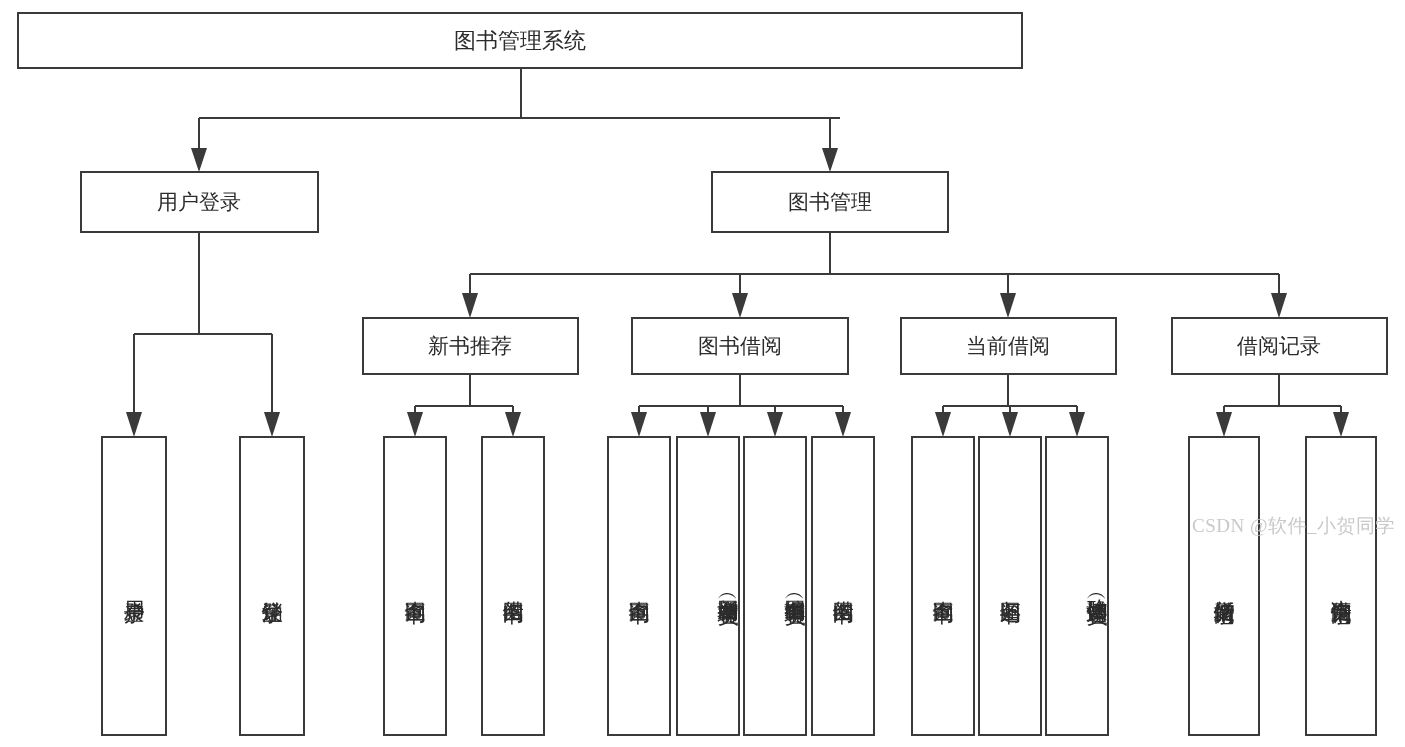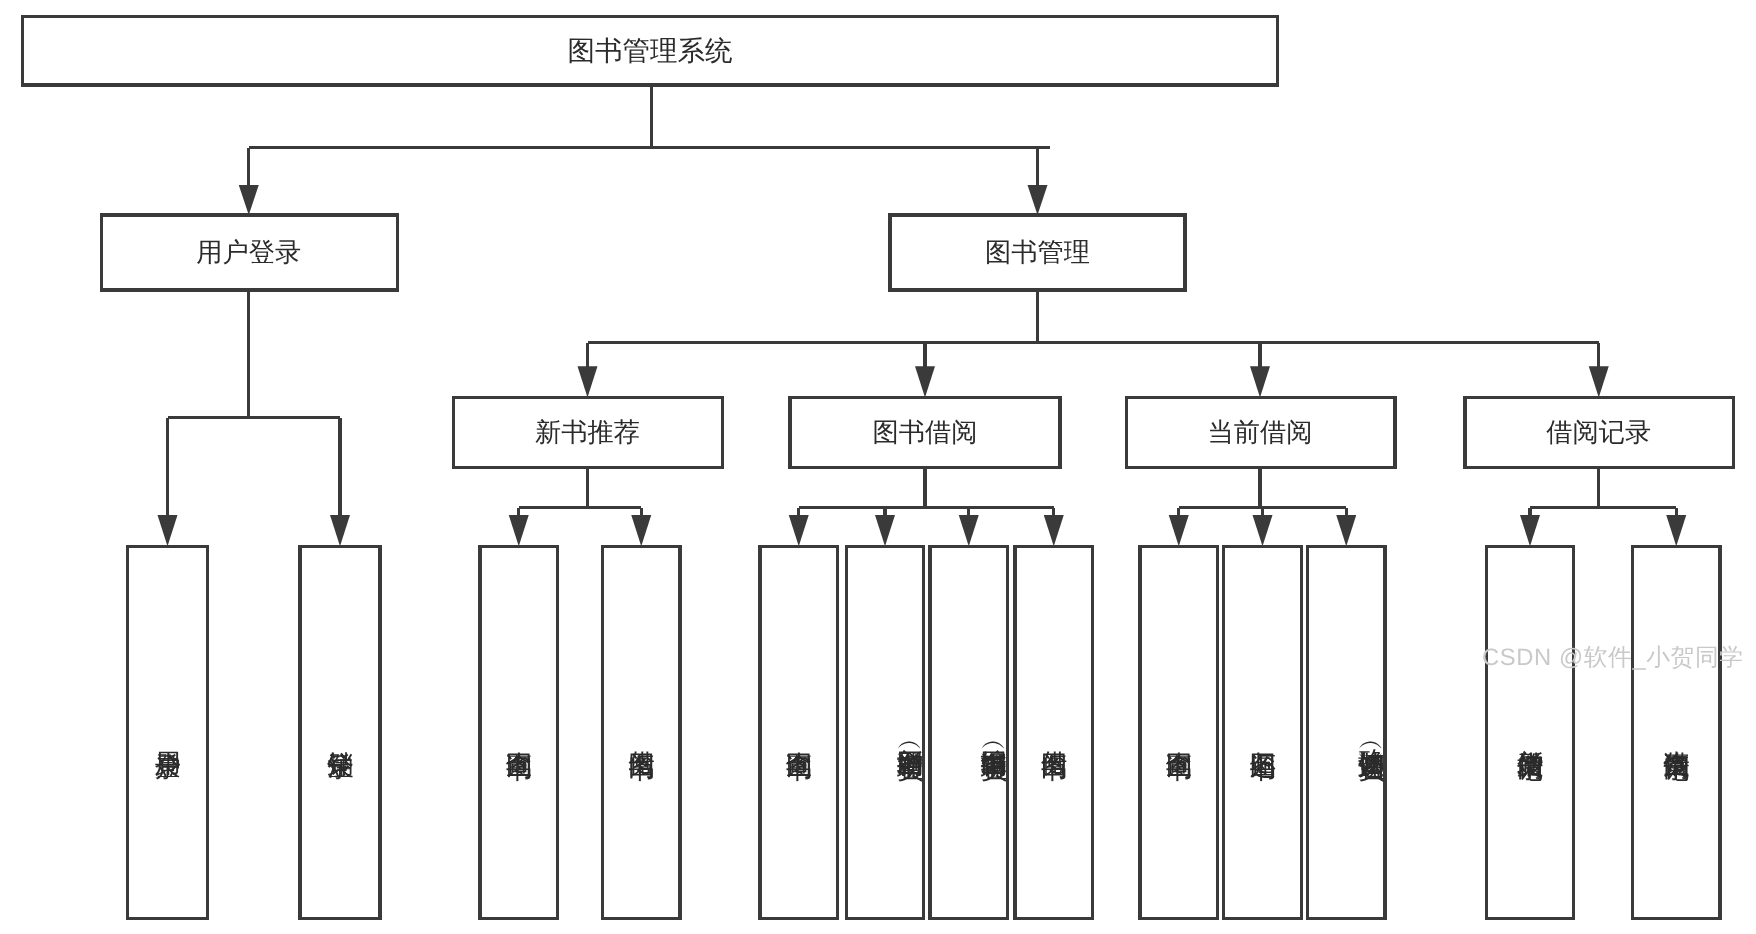--- a/index.html
+++ b/index.html
@@ -67,21 +67,21 @@
     align-items: center;
     justify-content: center;
     text-align: center;
     white-space: nowrap;
     pointer-events: none;
   }
   .watermark {
     position: absolute;
     right: 10px;
     bottom: 6px;
-    font-family: Liberation Sans, sans-serif;
+    font-family: Liberation Serif, serif;
     font-size: 19px;
     color: #c9c9c9;
     white-space: nowrap;
     letter-spacing: 0.5px;
   }
 </style>
 </head>
 <body>
 
 <div id="diagram-root">

